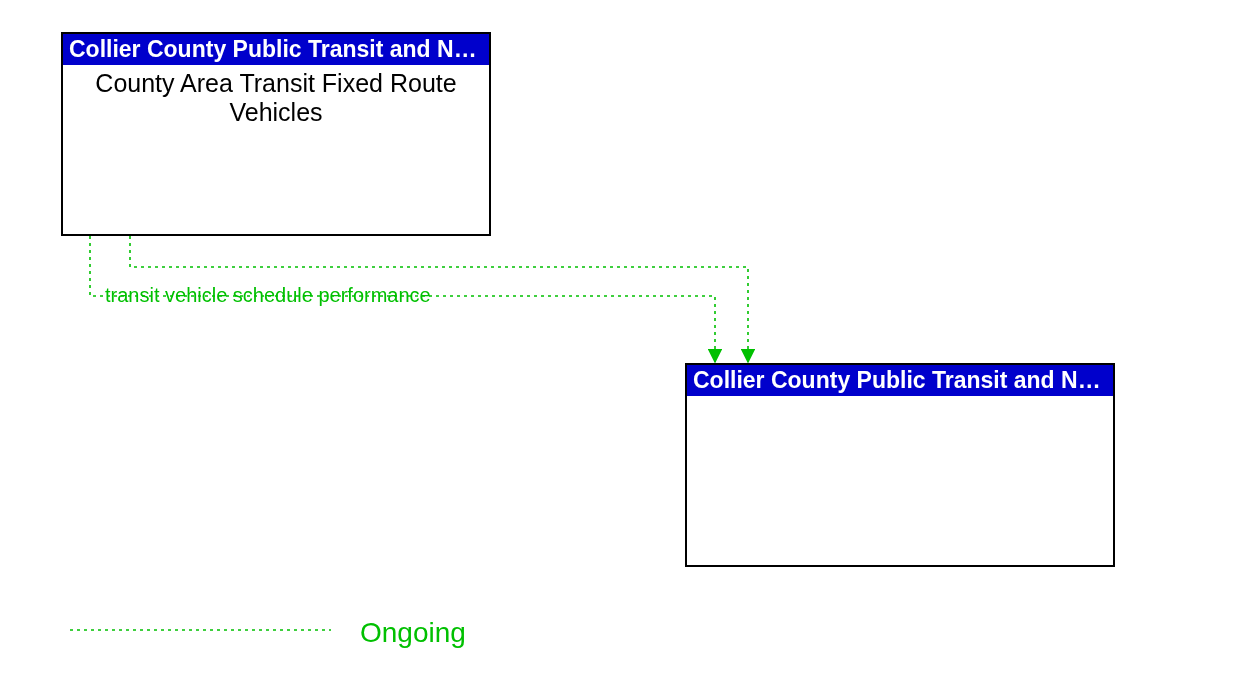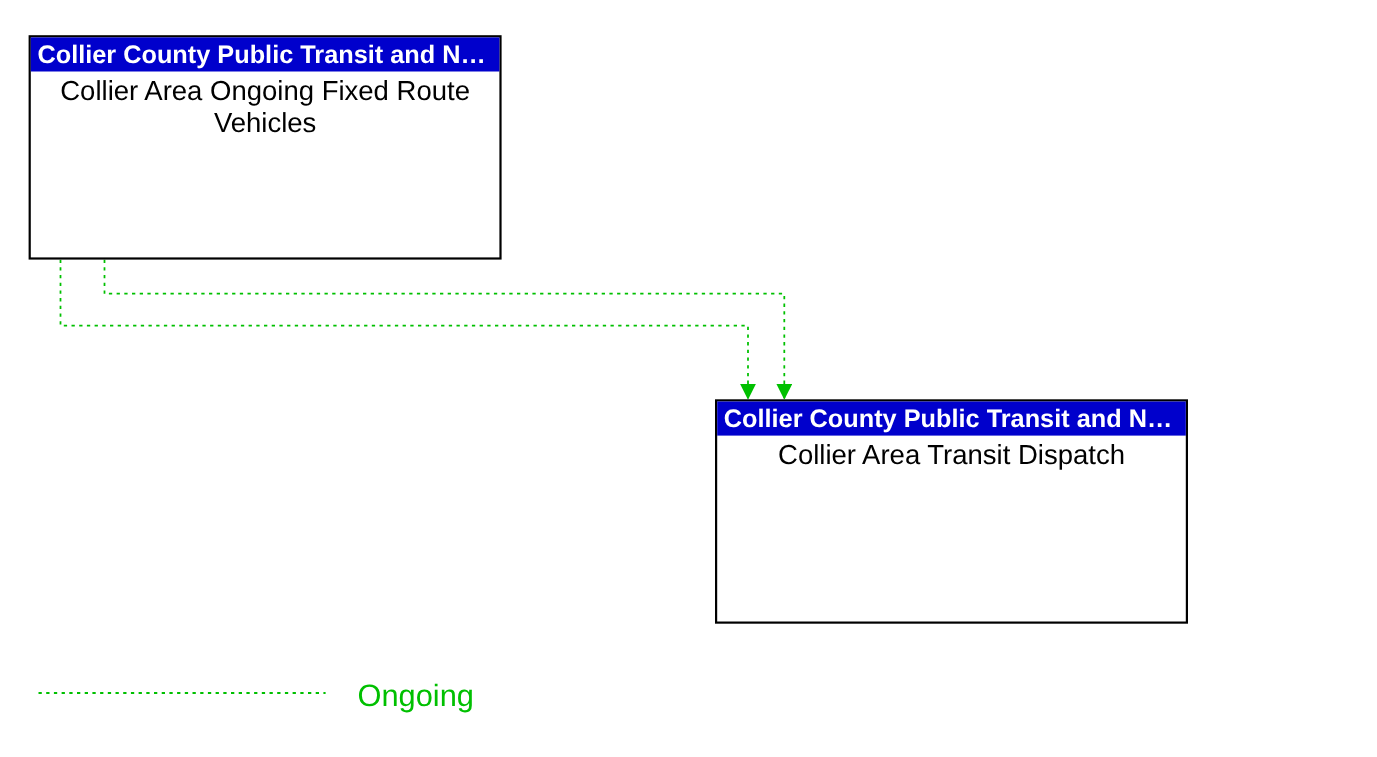--- a/index.html
+++ b/index.html
@@ -7,20 +7,21 @@
     padding: 0;
     width: 1252px;
     height: 688px;
     background: #ffffff;
     font-family: Arial, Helvetica, sans-serif;
   }
   .canvas {
     position: relative;
     width: 1011px;
     height: 688px;
+    margin-left: 35px;
   }
   .entity-box {
     position: absolute;
     border: 2px solid #000;
     background: #fff;
     box-sizing: border-box;
   }
   .entity-header {
     background: #0000cc;
     color: #fff;
@@ -73,24 +74,24 @@
 
     <path d="M 95 236 L 95 267 L 713 267 L 713 362" fill="none" stroke="#00c000" stroke-width="1.6" stroke-dasharray="3 4" marker-end="url(#arrow-green)"></path>
 
     <path d="M 55 236 L 55 296 L 680 296 L 680 362" fill="none" stroke="#00c000" stroke-width="1.6" stroke-dasharray="3 4" marker-end="url(#arrow-green)"></path>
 
     <line x1="35" y1="630" x2="296" y2="630" stroke="#00c000" stroke-width="1.6" stroke-dasharray="3 4"></line>
   </svg>
 
   <div class="entity-box" style="left:26px; top:32px; width:430px; height:204px;">
     <div class="entity-header">Collier County Public Transit and Nei...</div>
-    <div class="entity-body">Collier Area Ongoing Fixed Route Vehicles</div>
+    <div class="entity-body">County Area Transit Fixed Route Vehicles</div>
   </div>
 
   <div class="entity-box" style="left:650px; top:363px; width:430px; height:204px;">
     <div class="entity-header">Collier County Public Transit and Nei...</div>
-    <div class="entity-body">Collier Area Transit Dispatch</div>
   </div>
 
+  <div class="flow-label" style="left:70px; top:284px;">transit vehicle schedule performance</div>
 
   <div class="legend-label" style="left:325px; top:617px;">Ongoing</div>
 
 </div>
 
 </body></html>

